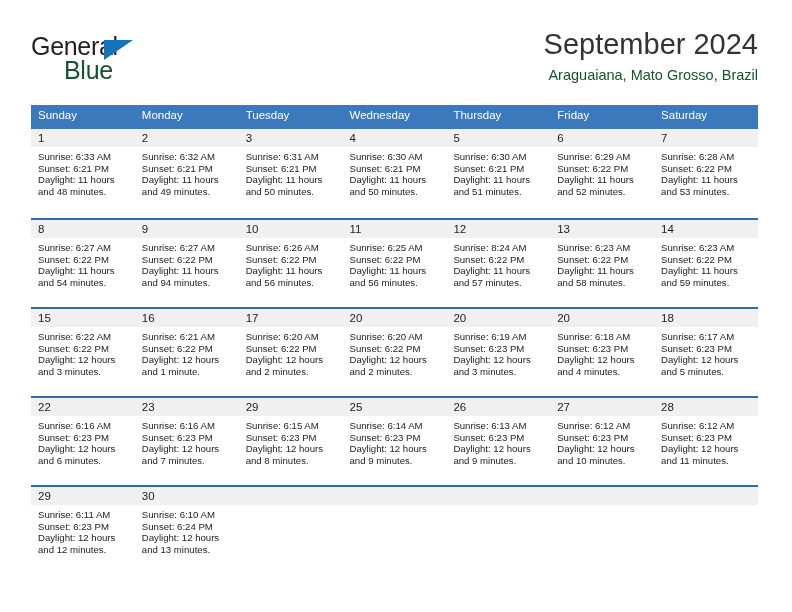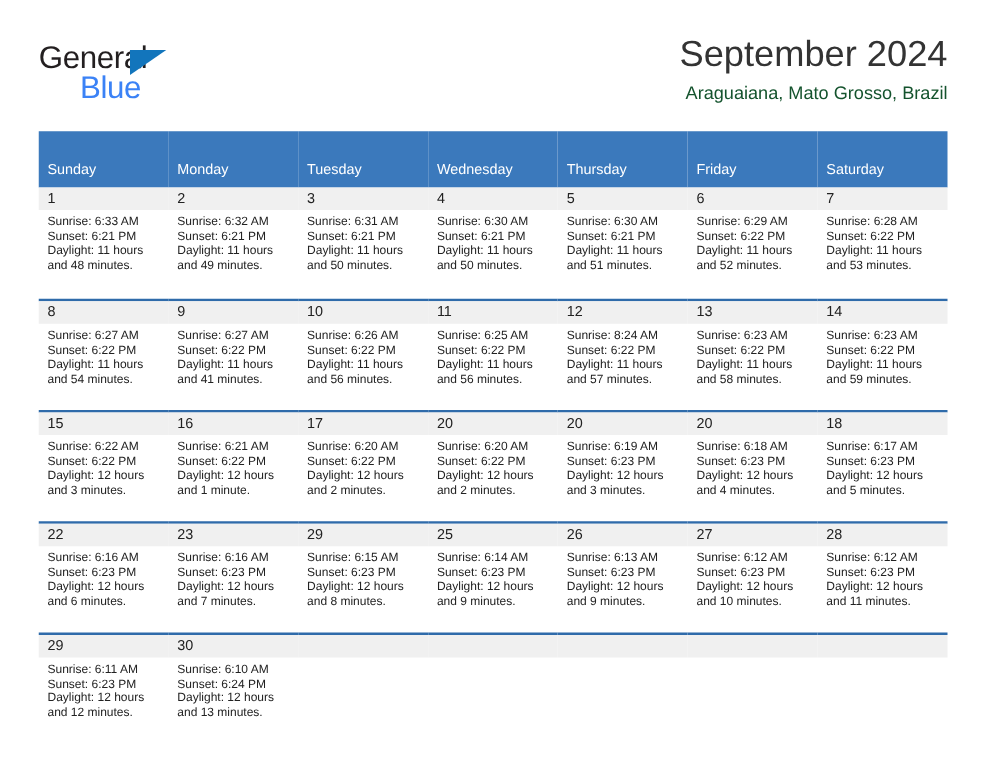--- a/index.html
+++ b/index.html
@@ -53,21 +53,21 @@
     height: 0;
     border-left: 29px solid #1275bc;
     border-bottom: 20px solid transparent;
   }
   .logo-blue {
     position: absolute;
     left: 33px;
     top: 24px;
     font-size: 25px;
     letter-spacing: -0.3px;
-    color: #3b82f6;
+    color: #14532d;
     font-family: "Liberation Sans", sans-serif;
   }
   .title-block {
     position: absolute;
     right: 0;
     top: 0;
     text-align: right;
   }
   .cal-title {
     font-size: 29px;
@@ -93,21 +93,21 @@
     width: 727px;
     border-collapse: collapse;
     table-layout: fixed;
   }
   .calendar th {
     background: #3b79bc;
     color: #ffffff;
     font-size: 11.5px;
     font-weight: normal;
     text-align: left;
-    padding: 21px 0 5px 7px;
+    padding: 0 0 5px 7px;
     height: 19px;
     border: none;
     white-space: nowrap;
   }
   .calendar td {
     vertical-align: top;
     padding: 0;
     border: none;
     width: 103.85px;
   }
@@ -269,21 +269,21 @@
               </div>
             </div>
           </td>
           <td>
             <div class="cell-inner">
               <div class="daynum">9</div>
               <div class="details">
                 <div>Sunrise: 6:27 AM</div>
                 <div>Sunset: 6:22 PM</div>
                 <div>Daylight: 11 hours</div>
-                <div>and 41 minutes.</div>
+                <div>and 94 minutes.</div>
               </div>
             </div>
           </td>
           <td>
             <div class="cell-inner">
               <div class="daynum">10</div>
               <div class="details">
                 <div>Sunrise: 6:26 AM</div>
                 <div>Sunset: 6:22 PM</div>
                 <div>Daylight: 11 hours</div>

